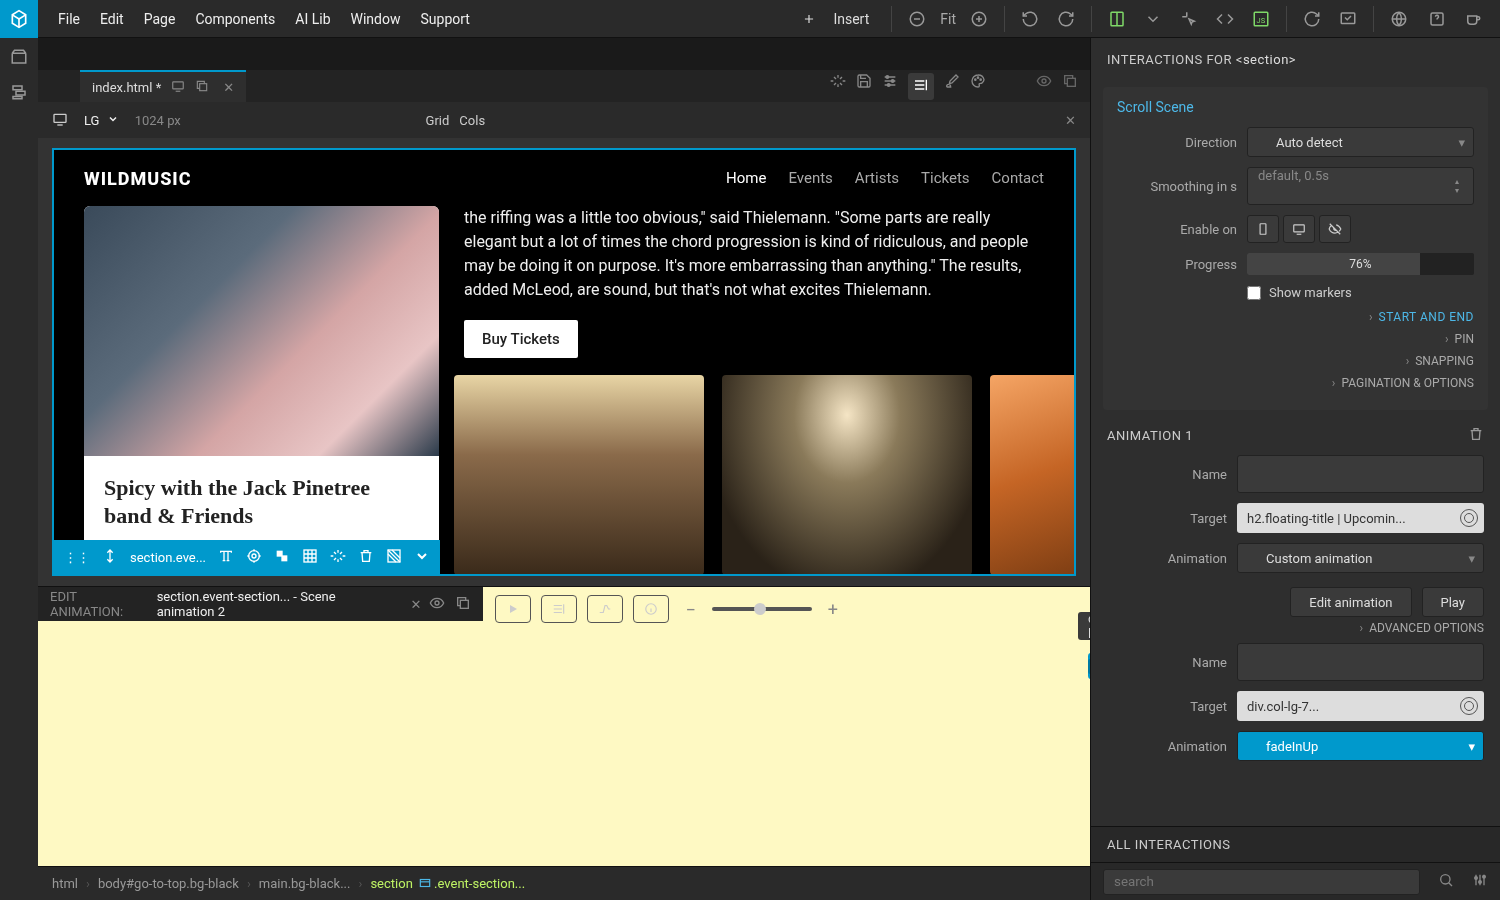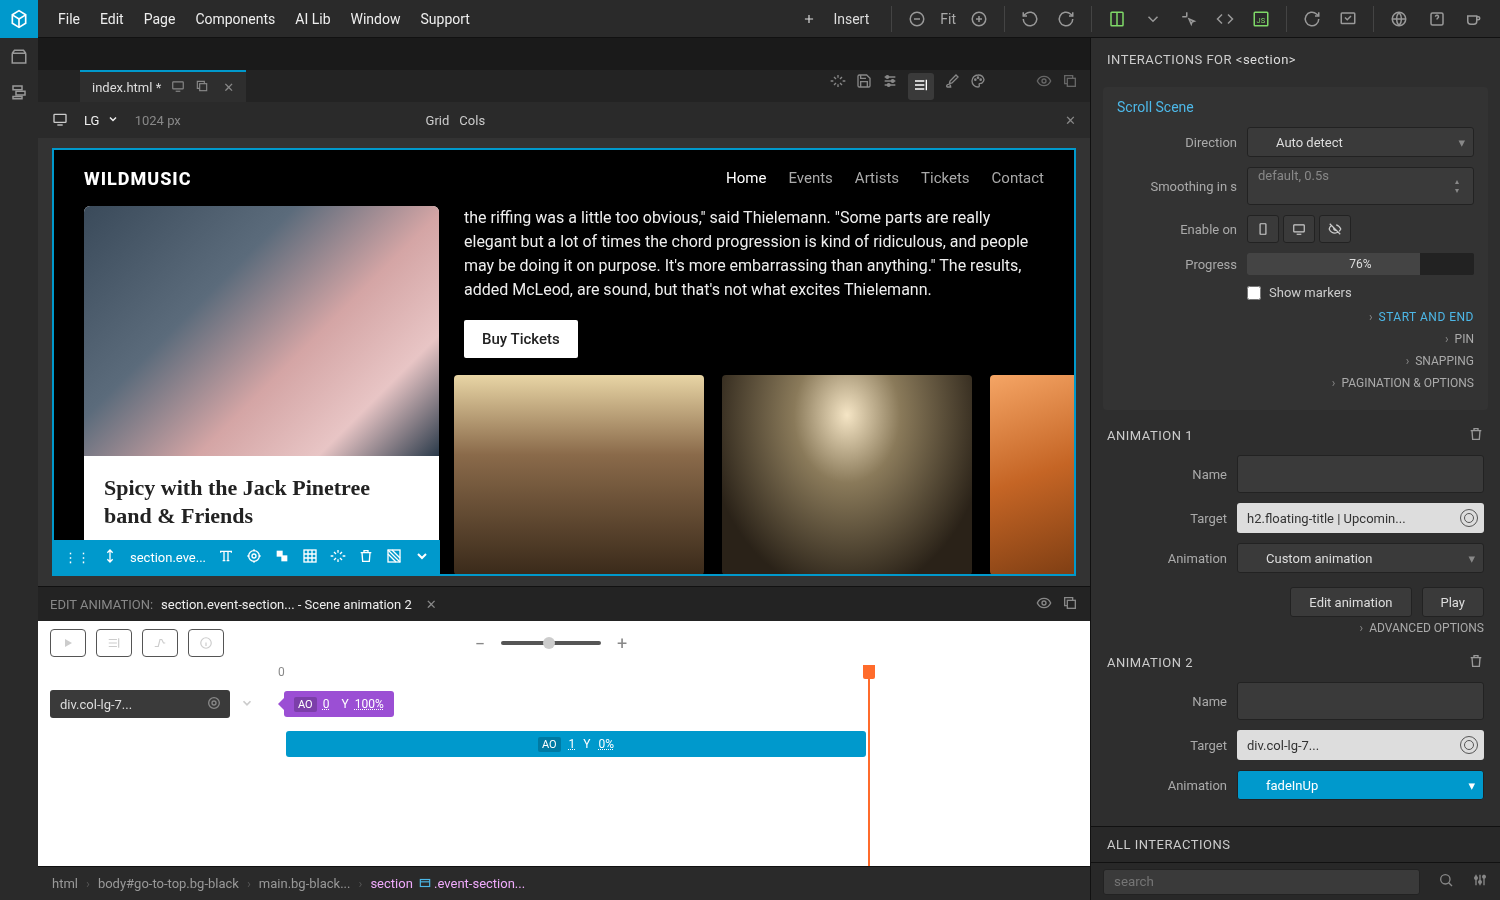--- a/index.html
+++ b/index.html
@@ -39,21 +39,21 @@
 .card-date{font-size:14px;color:#555}
 .para{position:absolute;left:410px;top:56px;right:30px;color:#eee;font-size:16px;line-height:1.5}
 .buy-btn{margin-top:18px;background:#fff;color:#222;border:none;padding:10px 18px;font-size:15px;cursor:pointer;font-weight:500;border-radius:2px}
 .thumbs{position:absolute;left:400px;top:225px;right:0;height:210px;display:flex;gap:18px;overflow:hidden}
 .thumb{width:250px;height:200px;border-radius:4px;flex-shrink:0}
 .t1{background:linear-gradient(180deg,#e8d5a5 0%,#8a6a4a 40%,#3a2a1a 100%)}
 .t2{background:radial-gradient(ellipse at 50% 20%,#f5e5c5 0%,#8a7a5a 30%,#2a2218 80%)}
 .t3{background:linear-gradient(160deg,#f5a565 0%,#c56525 40%,#5a2a0a 100%)}
 .sel-toolbar{position:absolute;left:0;bottom:0;height:34px;background:#0099cc;display:flex;align-items:center;padding:0 10px;gap:12px;color:#fff;font-size:13px}
 .sel-toolbar svg{width:16px;height:16px}
-.editor-split{height:280px;background:#ffffff;display:flex;flex-direction:column;border-top:1px solid #111}
+.editor-split{height:280px;background:#fef9c3;display:flex;flex-direction:row;border-top:1px solid #111}
 .ed-tab{height:34px;background:#232323;display:flex;align-items:center;padding:0 12px;font-size:13px;color:#ccc;gap:8px}
 .ed-tab .close{color:#888;margin-left:6px;cursor:pointer}
 .ed-tab-right{margin-left:auto;display:flex;gap:10px;color:#888}
 .ed-controls{height:44px;display:flex;align-items:center;gap:10px;padding:0 12px}
 .ed-btn{width:36px;height:28px;border:1px solid #555;border-radius:4px;display:flex;align-items:center;justify-content:center;color:#ccc;cursor:pointer}
 .zoom-slider-group{display:flex;align-items:center;gap:10px;margin-left:auto;margin-right:auto}
 .zoom-sign{color:#888;font-size:18px;cursor:pointer;padding:0 6px}
 .slider{width:100px;height:4px;background:#555;position:relative;border-radius:2px}
 .slider .knob{position:absolute;width:12px;height:12px;background:#ccc;border-radius:50%;top:-4px;left:42px}
 .timeline{flex:1;position:relative;padding:0 12px;overflow:hidden}
@@ -63,21 +63,21 @@
 .tl-label{width:180px;background:#3a3a3a;height:28px;border-radius:3px;display:flex;align-items:center;padding:0 10px;font-size:13px;color:#ddd;position:relative}
 .tl-target-icon{position:absolute;right:8px;color:#888}
 .tl-chev{color:#ccc;cursor:pointer}
 .tl-key-purple{background:#9b4fd4;height:26px;border-radius:3px;display:flex;align-items:center;padding:0 10px;color:#fff;font-size:12px;gap:6px;position:relative}
 .tl-key-purple::before{content:'';position:absolute;left:-6px;top:50%;width:0;height:0;border-top:6px solid transparent;border-bottom:6px solid transparent;border-right:6px solid #9b4fd4;transform:translateY(-50%)}
 .tl-bar-blue{background:#0099cc;height:26px;border-radius:3px;display:flex;align-items:center;justify-content:center;color:#fff;font-size:12px;gap:8px}
 .tl-playhead{position:absolute;top:0;bottom:0;width:2px;background:#ff6b2b}
 .tl-playhead::before{content:'';position:absolute;top:-2px;left:-5px;width:12px;height:16px;background:#ff6b2b;border-radius:2px}
 .breadcrumb{height:34px;background:#2a2a2a;border-top:1px solid #111;display:flex;align-items:center;padding:0 14px;gap:8px;font-size:13px;color:#999}
 .breadcrumb .sep{color:#555}
-.breadcrumb .cur{color:#f0abfc}
+.breadcrumb .cur{color:#bef264}
 .rpanel{position:absolute;right:0;top:38px;width:410px;bottom:0;background:#2e2e2e;border-left:1px solid #111;display:flex;flex-direction:column;overflow:hidden}
 .rp-head{padding:14px 16px;font-size:13px;color:#ccc;letter-spacing:.5px}
 .rp-head .tag{color:#ddd}
 .rp-section{background:#333;margin:6px 12px;border-radius:4px;padding:12px 14px}
 .rp-sec-title{color:#4db8e8;font-size:14px;margin-bottom:12px}
 .rp-row{display:flex;align-items:center;margin-bottom:10px;gap:10px}
 .rp-row label{width:120px;text-align:right;color:#aaa;font-size:13px}
 .rp-select{flex:1;background:#3a3a3a;border:1px solid #222;height:30px;border-radius:3px;display:flex;align-items:center;padding:0 28px;color:#ddd;position:relative;cursor:pointer}
 .rp-select-blue{background:#0099cc;color:#fff}
 .rp-select .chev{position:absolute;right:8px;color:#888}
@@ -586,26 +586,20 @@
     <div class="rp-btns">
       <button class="rp-btn">Edit animation</button>
       <button class="rp-btn">Play</button>
     </div>
     <div class="rp-link-row">
         <span class="chev">›</span>
         <span>ADVANCED OPTIONS</span>
       </div>
   </div>
 
-  <div class="rp-anim-head">
-    <span>ANIMATION 2</span>
-    <span class="trash"><svg width="16" height="16" viewBox="0 0 24 24" fill="none" stroke="currentColor" stroke-width="2">
-          <path d="M4 7h16M9 7V4h6v3M6 7l1 13h10l1-13"></path>
-        </svg></span>
-  </div>
   <div style="padding:0 16px">
     <div class="rp-row">
       <label>Name</label>
       <div class="rp-input"></div>
     </div>
     <div class="rp-row">
       <label>Target</label>
       <div class="rp-target">
         <span>div.col-lg-7...</span>
         <span class="ticon"></span>

